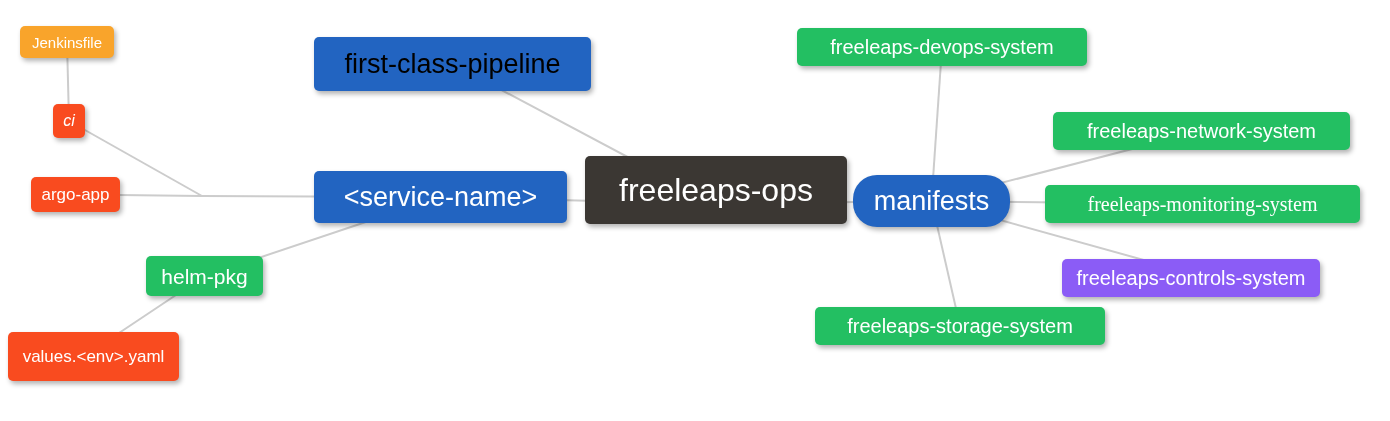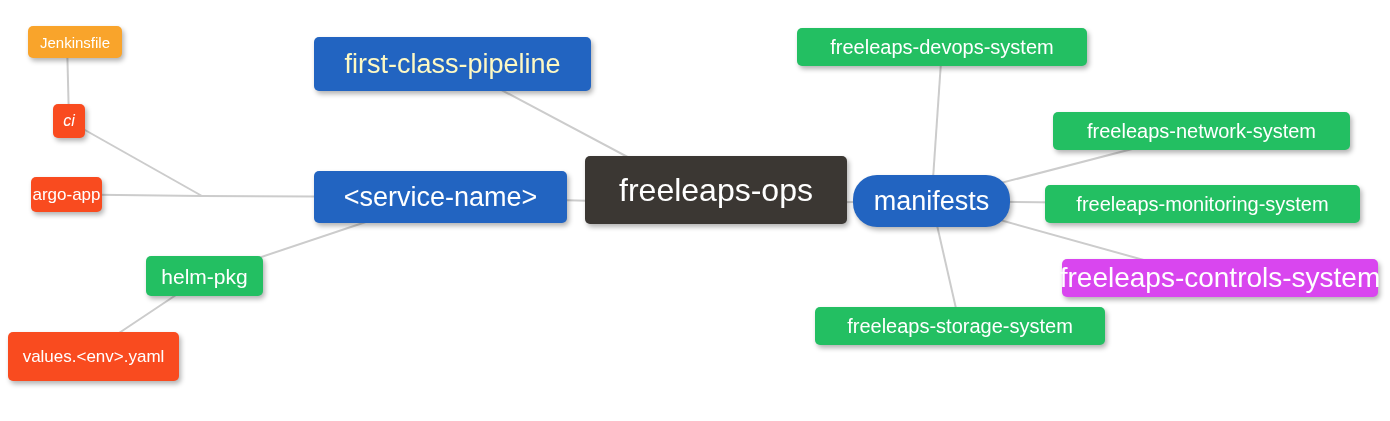--- a/index.html
+++ b/index.html
@@ -63,53 +63,53 @@
       <line x1="931.5" y1="201" x2="942" y2="47" stroke="#CCCCCC" stroke-width="2"></line>
       <line x1="931.5" y1="201" x2="1201.5" y2="131" stroke="#CCCCCC" stroke-width="2"></line>
       <line x1="931.5" y1="201" x2="1202.5" y2="204" stroke="#CCCCCC" stroke-width="2"></line>
       <line x1="931.5" y1="201" x2="1208.5" y2="278" stroke="#CCCCCC" stroke-width="2"></line>
       <line x1="931.5" y1="201" x2="960" y2="326" stroke="#CCCCCC" stroke-width="2"></line>
     </svg>
   <div class="node-layer">
       <div class="mm-node" style="left: 585px; top: 156px; width: 262px; height: 68px; font-size: 32px; background: rgb(59, 55, 51); color: rgb(255, 255, 255); text-align: right;">
         <span>freeleaps-ops</span>
       </div>
-      <div class="mm-node" style="left: 314px; top: 37px; width: 277px; height: 54px; font-size: 27px; background: rgb(34, 100, 193); color: #fef9c3;">
+      <div class="mm-node" style="left: 314px; top: 37px; width: 277px; height: 54px; font-size: 27px; background: rgb(34, 100, 193); color: #000000;">
         <span>first-class-pipeline</span>
       </div>
       <div class="mm-node" style="left: 314px; top: 171px; width: 253px; height: 52px; font-size: 27px; background: rgb(34, 100, 193); color: rgb(255, 255, 255); text-align: right;">
         <span>&lt;service-name&gt;</span>
       </div>
       <div class="mm-node" style="left: 853px; top: 175px; width: 157px; height: 52px; font-size: 27px; background: rgb(34, 100, 193); color: rgb(255, 255, 255); border-radius: 24px;">
         <span>manifests</span>
       </div>
       <div class="mm-node" style="left: 146px; top: 256px; width: 117px; height: 40px; font-size: 21px; background: rgb(35, 191, 98); color: rgb(255, 255, 255);">
         <span>helm-pkg</span>
       </div>
       <div class="mm-node" style="left: 53px; top: 104px; width: 32px; height: 34px; font-size: 16px; background: rgb(249, 75, 31); color: rgb(255, 255, 255); font-style: italic;">
         <span>ci</span>
       </div>
-      <div class="mm-node" style="left: 31px; top: 177px; width: 71px; height: 35px; font-size: 17px; background: rgb(249, 75, 31); color: rgb(255, 255, 255);">
+      <div class="mm-node" style="left: 31px; top: 177px; width: 89px; height: 35px; font-size: 17px; background: rgb(249, 75, 31); color: rgb(255, 255, 255);">
         <span>argo-app</span>
       </div>
       <div class="mm-node" style="left: 8px; top: 332px; width: 171px; height: 49px; font-size: 17px; background: rgb(249, 75, 31); color: rgb(255, 255, 255);">
         <span>values.&lt;env&gt;.yaml</span>
       </div>
-      <div class="mm-node" style="left: 20px; top: 26px; width: 94px; height: 32px; font-size: 15px; background: rgb(249, 164, 43); color: rgb(255, 255, 255); margin-left: 8px;">
+      <div class="mm-node" style="left: 20px; top: 26px; width: 94px; height: 32px; font-size: 15px; background: rgb(249, 164, 43); color: rgb(255, 255, 255);">
         <span>Jenkinsfile</span>
       </div>
       <div class="mm-node" style="left: 797px; top: 28px; width: 290px; height: 38px; font-size: 20px; background: rgb(35, 191, 98); color: rgb(255, 255, 255);">
         <span>freeleaps-devops-system</span>
       </div>
       <div class="mm-node" style="left: 1053px; top: 112px; width: 297px; height: 38px; font-size: 20px; background: rgb(35, 191, 98); color: rgb(255, 255, 255);">
         <span>freeleaps-network-system</span>
       </div>
-      <div class="mm-node" style="left: 1045px; top: 185px; width: 315px; height: 38px; font-size: 20px; background: rgb(35, 191, 98); color: rgb(255, 255, 255);">
+      <div class="mm-node" style="left: 1045px; top: 185px; width: 315px; height: 38px; font-size: 20px; background: rgb(35, 191, 98); color: rgb(255, 255, 255); font-family: Liberation Serif, serif;">
         <span>freeleaps-monitoring-system</span>
       </div>
-      <div class="mm-node" style="left: 1062px; top: 259px; width: 316px; height: 38px; font-size: 28px; background: #d946ef; color: rgb(255, 255, 255);">
+      <div class="mm-node" style="left: 1062px; top: 259px; width: 258px; height: 38px; font-size: 20px; background: #8b5cf6; color: rgb(255, 255, 255);">
         <span>freeleaps-controls-system</span>
       </div>
       <div class="mm-node" style="left: 815px; top: 307px; width: 290px; height: 38px; font-size: 20px; background: rgb(35, 191, 98); color: rgb(255, 255, 255); text-align: center;">
         <span>freeleaps-storage-system</span>
       </div>
     </div>
 </div>
 
 </body></html>

